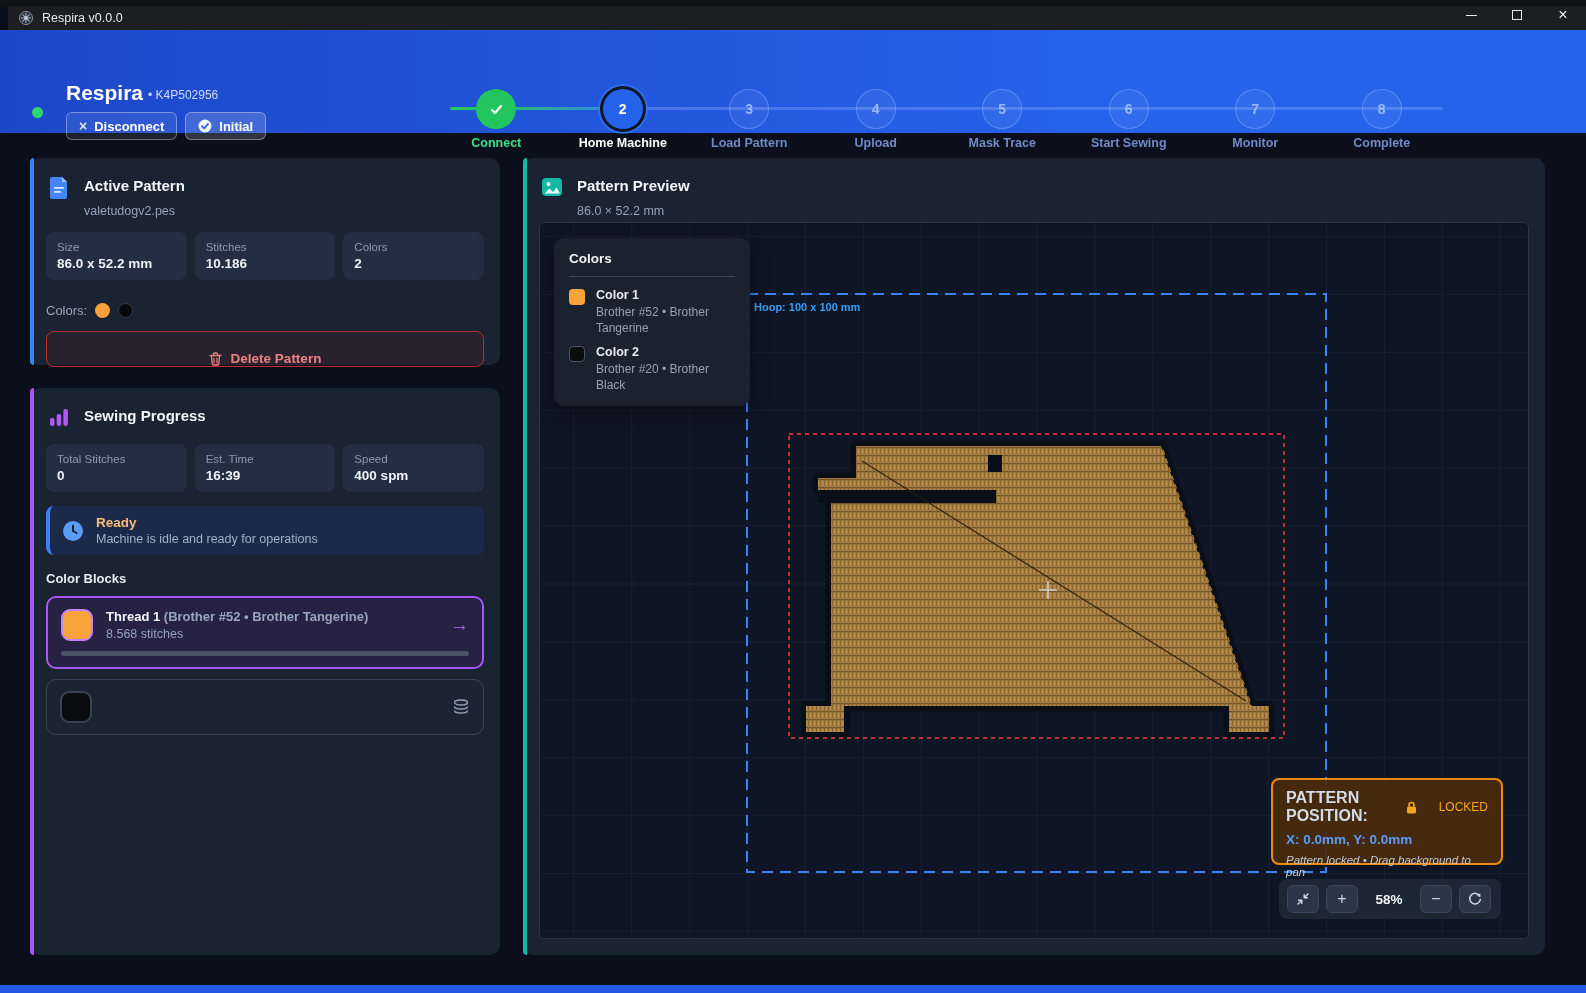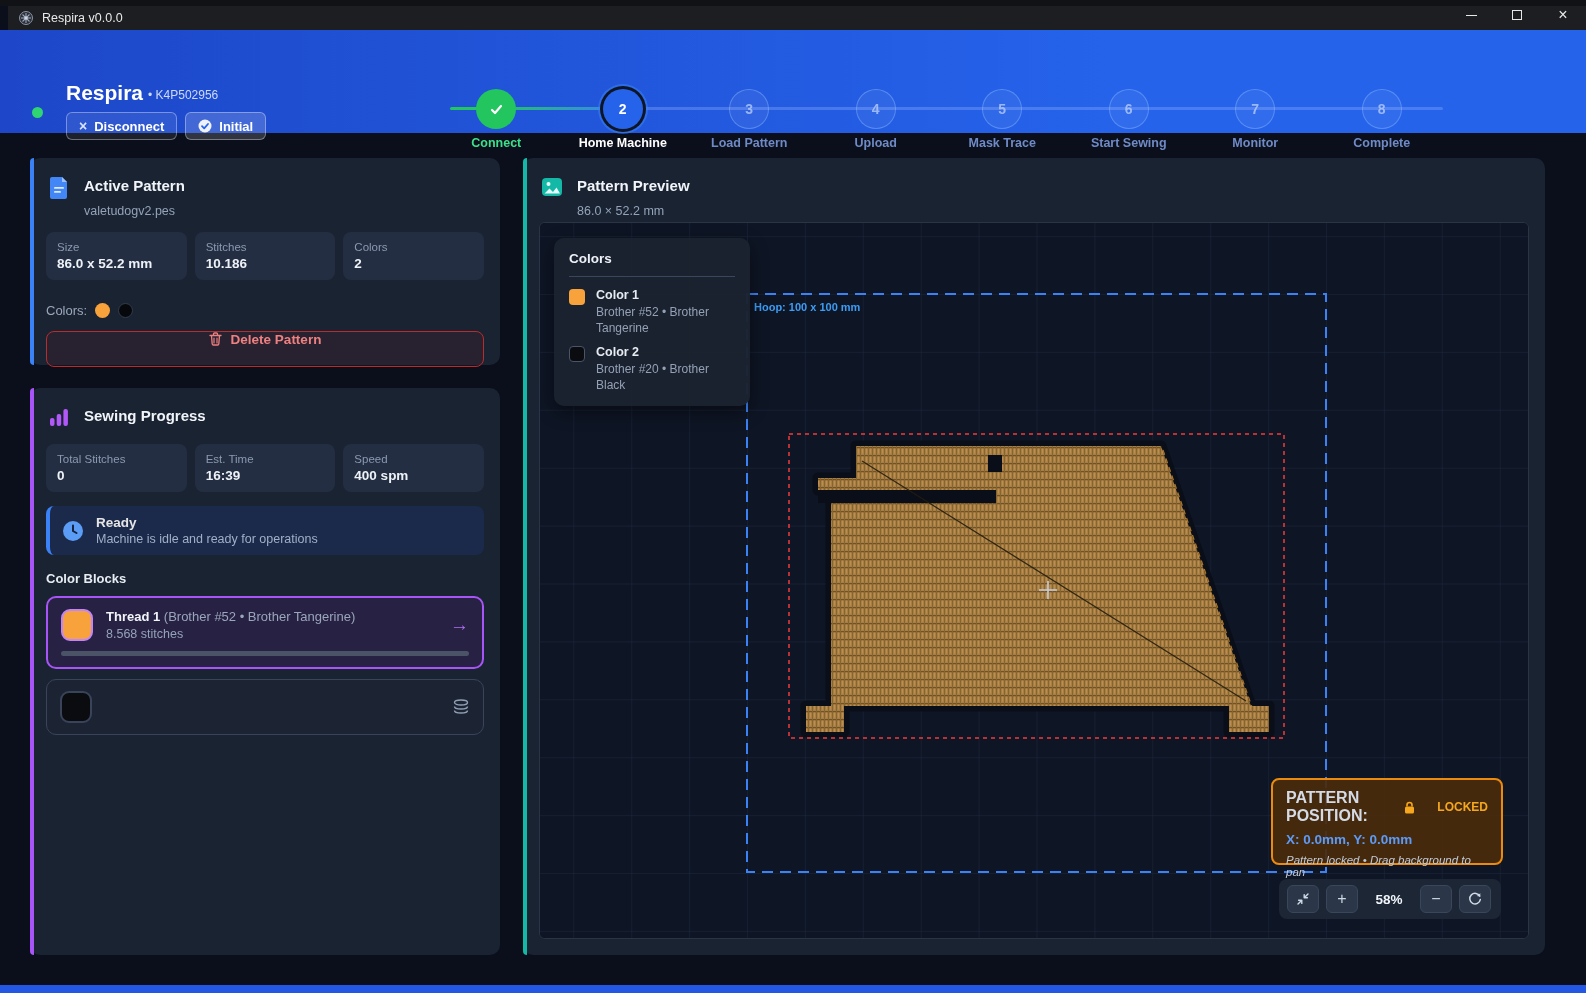--- a/index.html
+++ b/index.html
@@ -64,37 +64,37 @@
   .stat-box { flex:1; background:#232e42; border-radius:8px; padding:9px 11px; }
   .stat-label { font-size:11.5px; color:#8b99b0; }
   .stat-value { font-size:13.5px; font-weight:bold; color:#eef2f7; margin-top:3px; }
 
   .colors-row { display:flex; align-items:center; gap:8px; margin-top:23px; }
   .colors-row .lbl { font-size:13px; color:#9aa7bb; }
   .dot-swatch { width:15px; height:15px; border-radius:50%; }
   .dot-orange { background:#f8a23c; }
   .dot-black { background:#06080c; border:1px solid #333d4e; }
 
-  .delete-btn { margin-top:13px; width:100%; height:36px; border:1px solid #b92c2c; border-radius:8px; background:rgba(150,35,45,0.12); color:#ef8080; font-size:13.5px; font-weight:bold; display:flex; align-items:flex-start; justify-content:center; gap:9px; cursor:pointer; }
+  .delete-btn { margin-top:13px; width:100%; height:36px; border:1px solid #b92c2c; border-radius:8px; background:rgba(150,35,45,0.12); color:#ef8080; font-size:13.5px; font-weight:bold; display:flex; align-items:flex-end; justify-content:center; gap:9px; cursor:pointer; }
 
   .status-banner { margin-top:14px; background:#1b2a4a; border-left:4px solid #3b82f6; border-radius:8px; padding:9px 12px; display:flex; gap:12px; align-items:center; }
-  .status-title { font-size:13.5px; font-weight:bold; color:#e5e5e5; }
+  .status-title { font-size:13.5px; font-weight:bold; color:#fdba74; }
   .status-desc { font-size:12.5px; color:#9fb0c8; margin-top:2px; }
 
   .cb-label { margin-top:16px; font-size:13px; font-weight:bold; color:#e7ecf3; }
   .thread-card { margin-top:10px; border-radius:10px; padding:11px 13px; position:relative; }
   .thread-card.active { border:2px solid #a855f7; background:#272143; }
   .thread-card.idle { border:1.5px solid #39445a; background:#1c2433; }
   .thread-row { display:flex; align-items:center; gap:13px; }
   .thread-swatch { width:32px; height:32px; border-radius:9px; flex:0 0 32px; }
   .sw-orange { background:#f8a23c; border:2px solid #c084fc; }
   .sw-black { background:#0a0c10; border:2px solid #39445a; }
   .thread-name { font-size:13px; color:#f1f5f9; }
   .thread-name b { font-weight:bold; }
-  .thread-detail { font-weight:normal; color:#9aa6ba; }
+  .thread-detail { font-weight:bold; color:#9aa6ba; }
   .thread-card.idle .thread-name { color:#b9c3d2; }
   .thread-card.idle .thread-detail { color:#7e8ba0; }
   .thread-stitches { font-size:12.5px; color:#94a3b8; margin-top:3px; }
   .thread-arrow { margin-left:auto; font-size:19px; color:#b06ef7; font-weight:bold; }
   .thread-endico { margin-left:auto; }
   .progress-track { margin-top:10px; height:5px; border-radius:3px; background:#4a5466; }
 
   
   .canvas-wrap { position:absolute; left:16px; top:64px; width:990px; height:717px; background:#0e1524; border:1px solid #2a3444; border-radius:6px; overflow:hidden; cursor:grab; }
   .legend { position:absolute; left:14px; top:15px; width:196px; background:rgba(28,35,48,0.97); border-radius:10px; padding:13px 15px; box-shadow:0 6px 18px rgba(0,0,0,0.45); }
@@ -103,21 +103,21 @@
   .legend-item { display:flex; gap:11px; margin-top:9px; }
   .legend-sw { width:16px; height:16px; border-radius:4px; flex:0 0 16px; margin-top:1px; }
   .legend-sw.o { background:#f8a23c; }
   .legend-sw.k { background:#0a0c10; border:1.5px solid #4a5568; }
   .legend-name { font-size:12.5px; font-weight:bold; color:#e7ecf3; }
   .legend-detail { font-size:12px; color:#93a1b5; margin-top:3px; line-height:1.3; }
 
   .pos-overlay { position:absolute; left:731px; top:555px; width:232px; height:87px; background:rgba(74,43,12,0.92); border:2px solid #ec8a0e; border-radius:8px; padding:9px 13px; }
   .pos-row1 { display:flex; align-items:center; }
   .pos-label { font-size:16px; font-weight:bold; color:#d4dbe6; }
-  .pos-lock { margin-left:auto; display:flex; align-items:center; gap:22px; font-size:12px; font-weight:bold; color:#f6a71d; }
+  .pos-lock { margin-left:auto; display:flex; align-items:center; gap:22px; font-size:12px; font-weight:normal; color:#f6a71d; }
   .pos-coords { margin-top:7px; font-size:13.5px; font-weight:bold; color:#5d9bf8; }
   .pos-hint { margin-top:7px; font-size:11.5px; font-style:italic; color:#c3cbd8; }
 
   .zoom-bar { position:absolute; left:739px; top:656px; width:222px; height:40px; background:rgba(29,39,55,0.95); border-radius:8px; display:flex; align-items:center; gap:7px; padding:0 8px; }
   .zoom-btn { width:32px; height:28px; background:#2b3749; border:1px solid #39465c; border-radius:6px; display:flex; align-items:center; justify-content:center; color:#cfd8e4; font-size:16px; cursor:pointer; }
   .zoom-pct { width:48px; text-align:center; font-size:13.5px; font-weight:bold; color:#f1f5f9; }
 
   .bottom-strip { position:absolute; left:0; bottom:0; width:100%; height:8px; background:#2458e4; }
 </style>
 </head>

